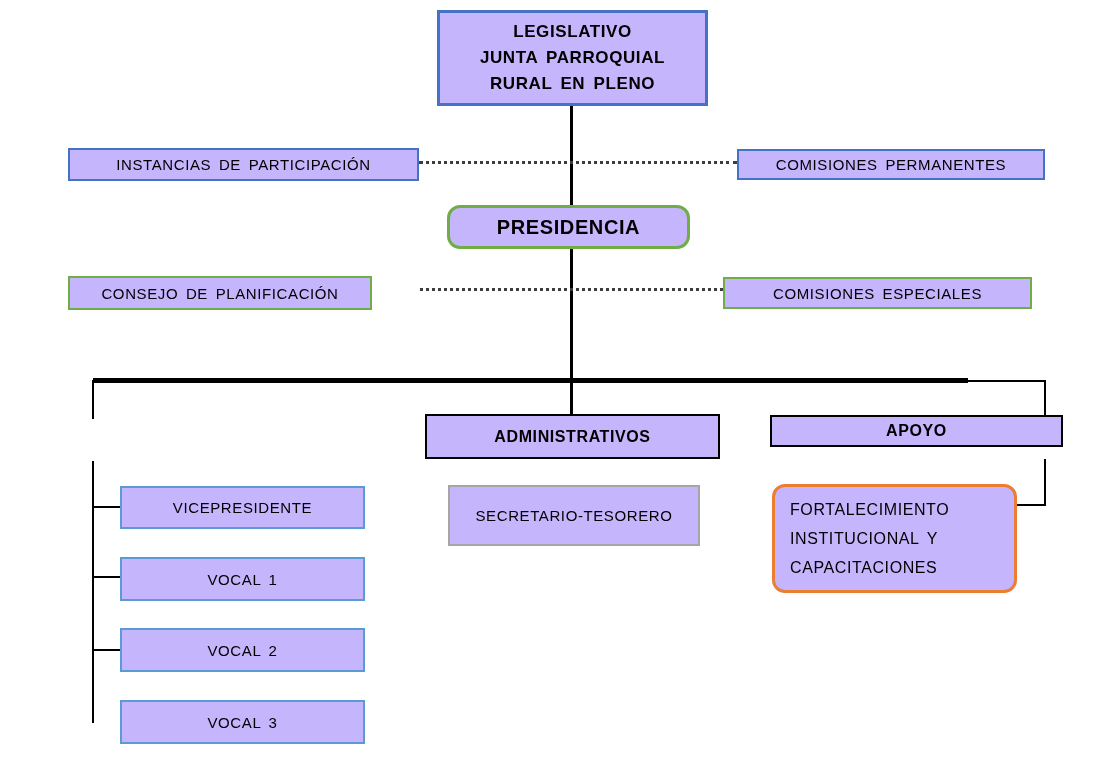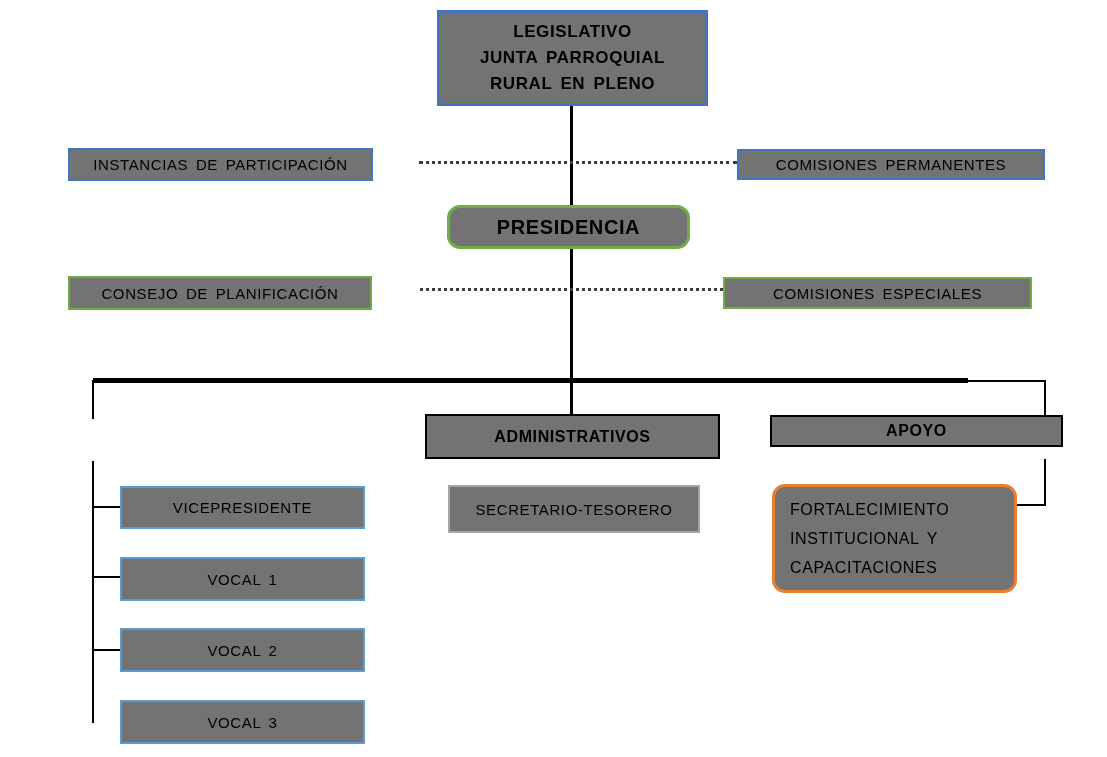--- a/index.html
+++ b/index.html
@@ -6,21 +6,21 @@
   .canvas{
     position:relative;
     width:1107px;height:757px;
     background:#ffffff;
     font-family:"Liberation Sans", sans-serif;
     color:#000;
     overflow:hidden;
   }
   .node{
     position:absolute;
-    background:#737373;
+    background:#c4b5fd;
     display:flex;
     align-items:center;
     justify-content:center;
     text-align:center;
     white-space:pre-line;
     letter-spacing:0.6px;
     word-spacing:3px;
     box-sizing:border-box;
     z-index:2;
   }
@@ -69,21 +69,21 @@
   <div class="line" style="left:1044px;top:459px;width:2px;height:47px;"></div>
   <div class="line" style="left:1016px;top:504px;width:30px;height:2px;"></div>
 
   <div class="dotted" style="left:419px;top:161px;width:318px;"></div>
   <div class="dotted" style="left:420px;top:288px;width:303px;"></div>
 
   <div class="node blue bold f17" style="left:437px;top:10px;width:271px;height:96px;">LEGISLATIVO
 JUNTA PARROQUIAL
 RURAL EN PLENO</div>
 
-  <div class="node blue-thin f15" style="left:68px;top:148px;width:305px;height:33px;">INSTANCIAS DE PARTICIPACIÓN</div>
+  <div class="node blue-thin f15" style="left:68px;top:148px;width:351px;height:33px;">INSTANCIAS DE PARTICIPACIÓN</div>
 
   <div class="node blue-thin f15" style="left:737px;top:149px;width:308px;height:31px;">COMISIONES PERMANENTES</div>
 
   <div class="node green bold f19" style="left:447px;top:205px;width:243px;height:44px;border-radius:13px;">PRESIDENCIA</div>
 
   <div class="node green-thin f15" style="left:68px;top:276px;width:304px;height:34px;">CONSEJO DE PLANIFICACIÓN</div>
 
   <div class="node green-thin f15" style="left:723px;top:277px;width:309px;height:32px;">COMISIONES ESPECIALES</div>
 
 
@@ -92,19 +92,19 @@
   <div class="node black bold f16" style="left:770px;top:415px;width:293px;height:32px;">APOYO</div>
 
   <div class="node lightblue f15" style="left:120px;top:486px;width:245px;height:43px;">VICEPRESIDENTE</div>
 
   <div class="node lightblue f15" style="left:120px;top:557px;width:245px;height:44px;">VOCAL 1</div>
 
   <div class="node lightblue f15" style="left:120px;top:628px;width:245px;height:44px;">VOCAL 2</div>
 
   <div class="node lightblue f15" style="left:120px;top:700px;width:245px;height:44px;">VOCAL 3</div>
 
-  <div class="node gray f15" style="left:448px;top:485px;width:252px;height:48px;">SECRETARIO-TESORERO</div>
+  <div class="node gray f15" style="left:448px;top:485px;width:252px;height:61px;">SECRETARIO-TESORERO</div>
 
   <div class="node orange f16 left-text" style="left:772px;top:484px;width:245px;height:109px;">FORTALECIMIENTO
 INSTITUCIONAL    Y
 CAPACITACIONES</div>
 
 </div>
 
 </body></html>

